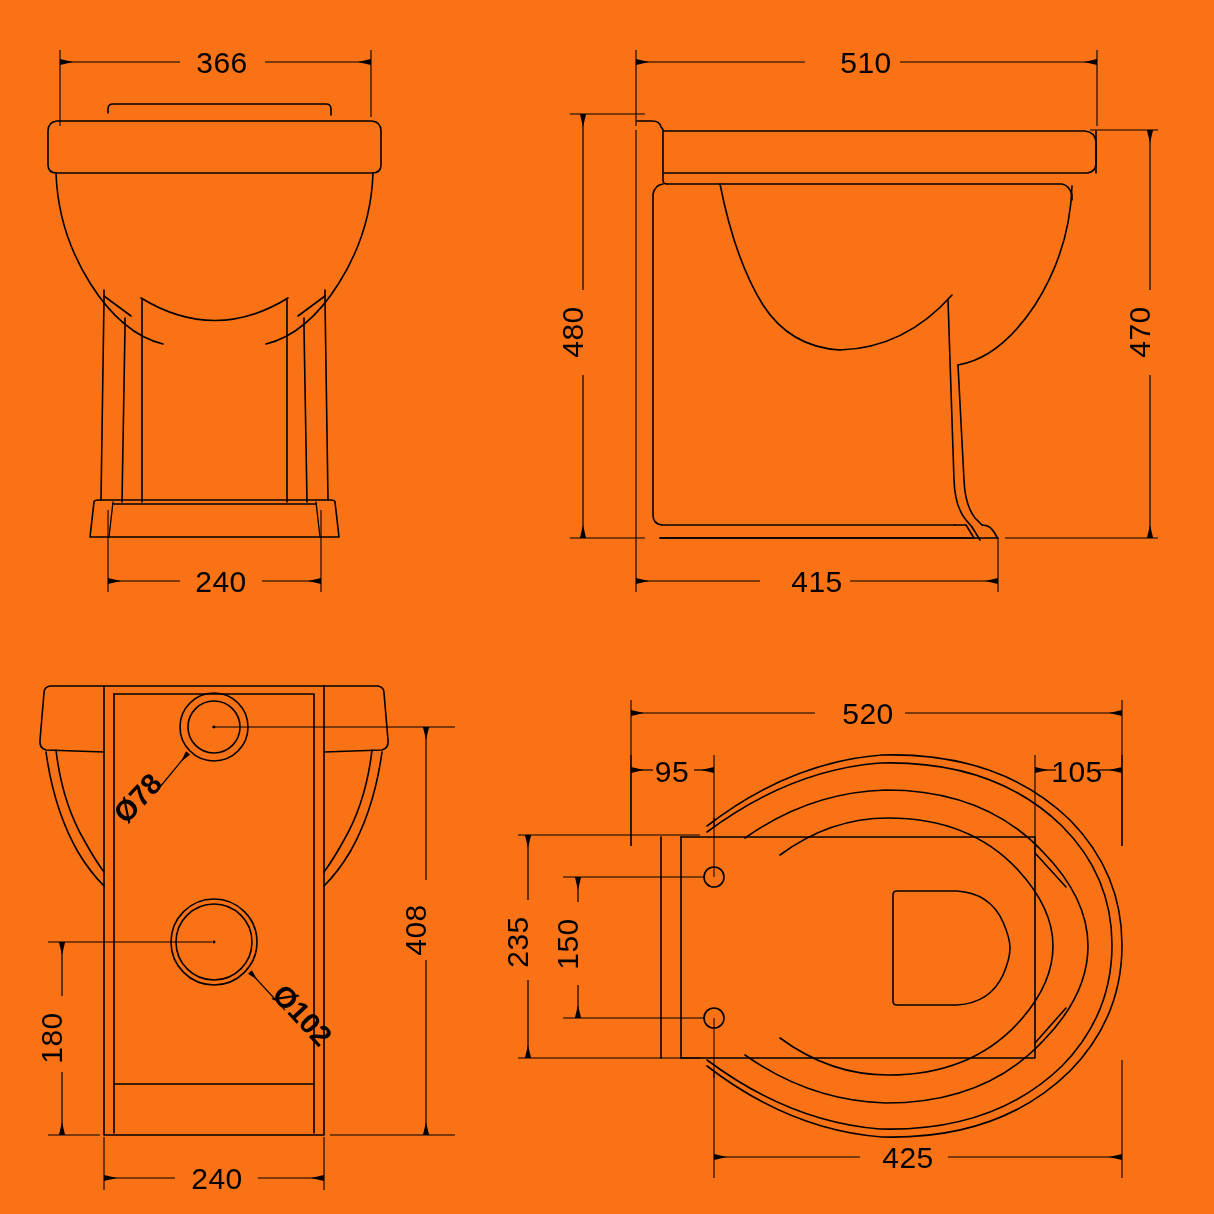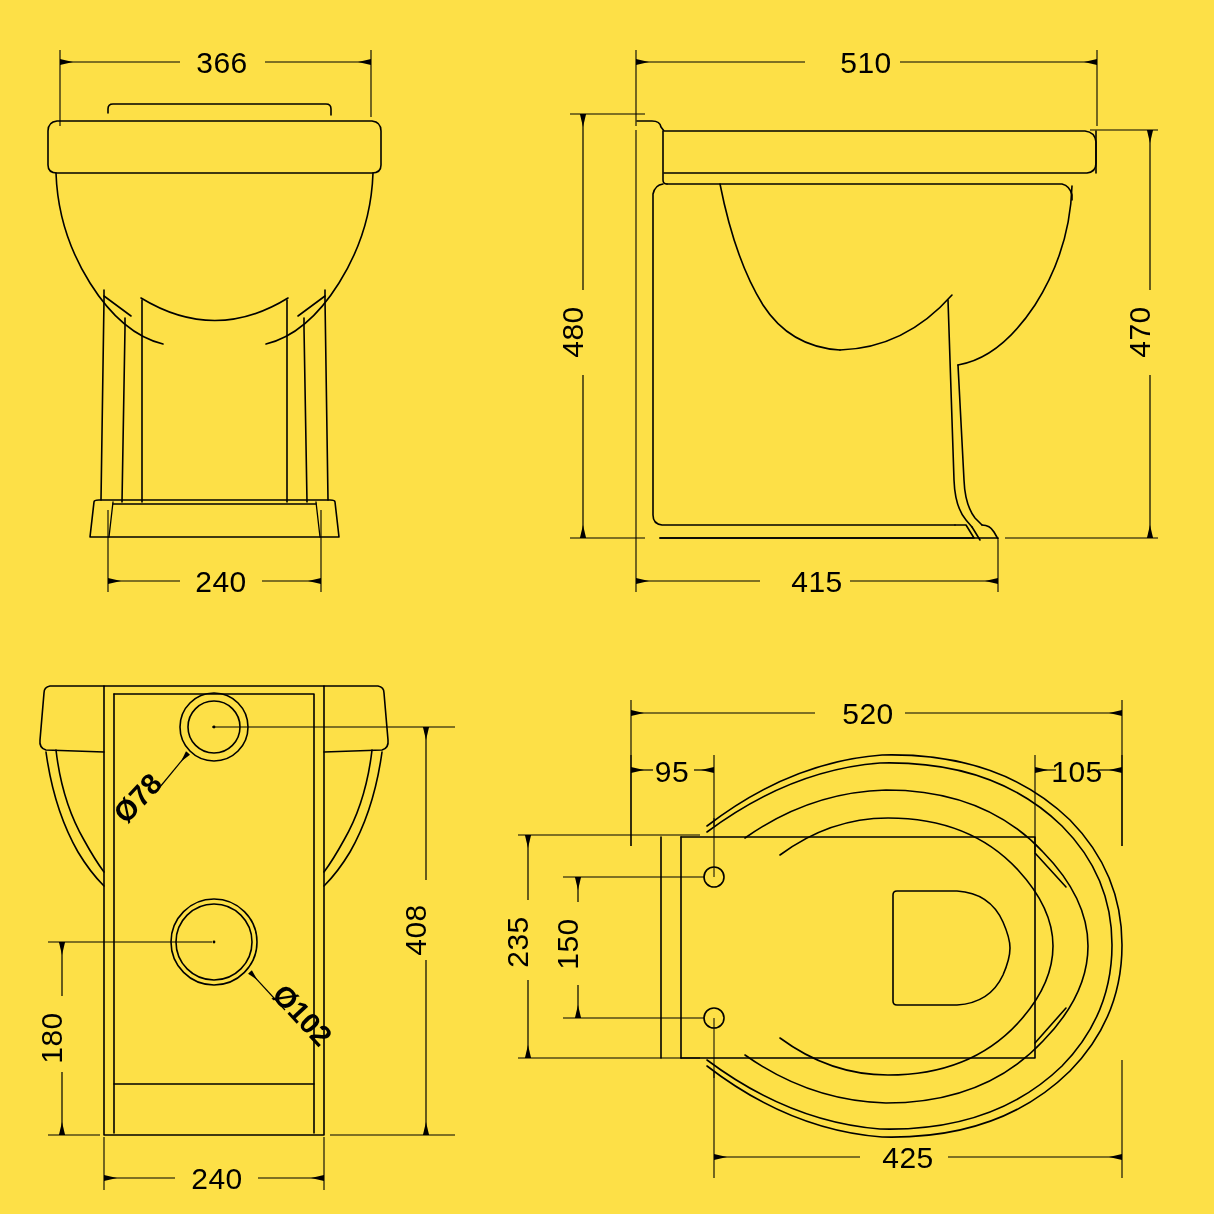--- a/index.html
+++ b/index.html
@@ -4,21 +4,21 @@
 <style>
   html, body {
     margin: 0;
     padding: 0;
     background: #ffffff;
   }
   #sheet {
     position: relative;
     width: 1214px;
     height: 1214px;
-    background: #fde047;
+    background: #f97316;
     overflow: hidden;
     font-family: "Liberation Sans", sans-serif;
   }
   svg.drawing {
     position: absolute;
     top: 0;
     left: 0;
     width: 1214px;
     height: 1214px;
     display: block;

